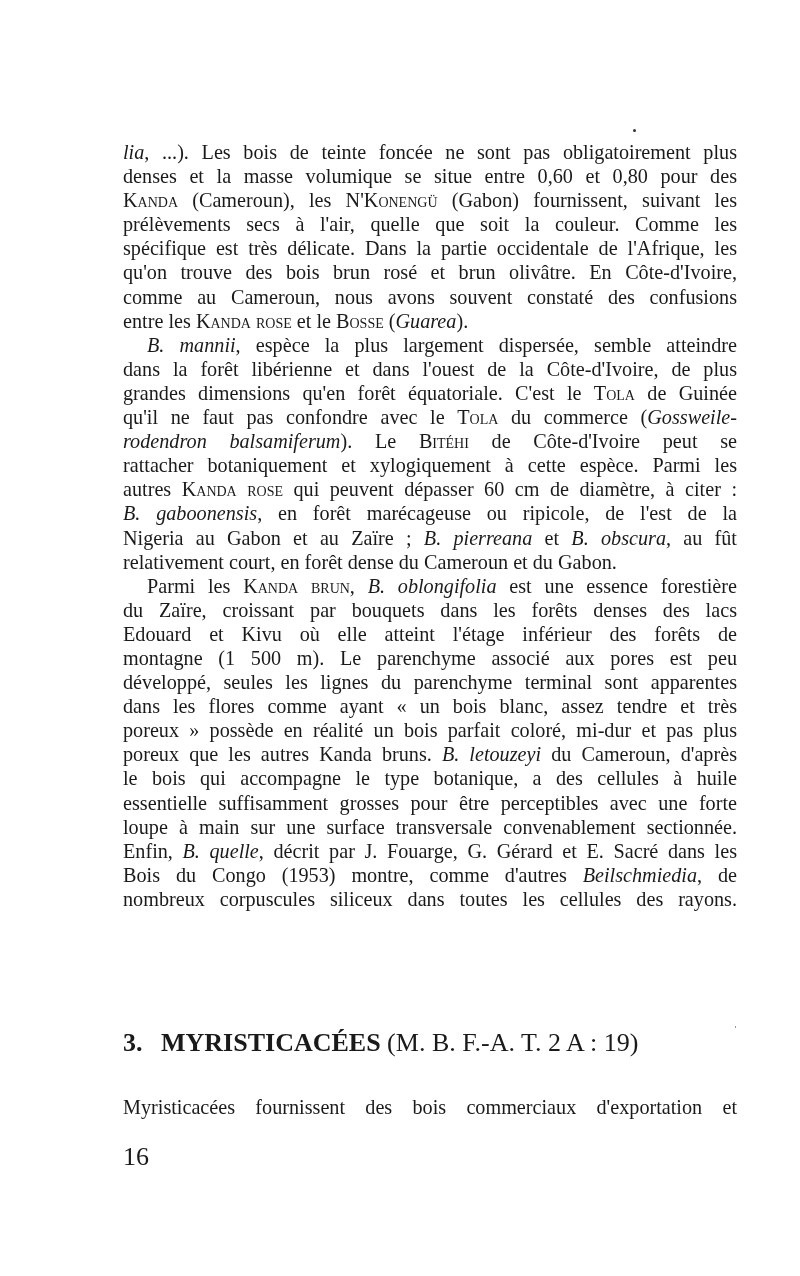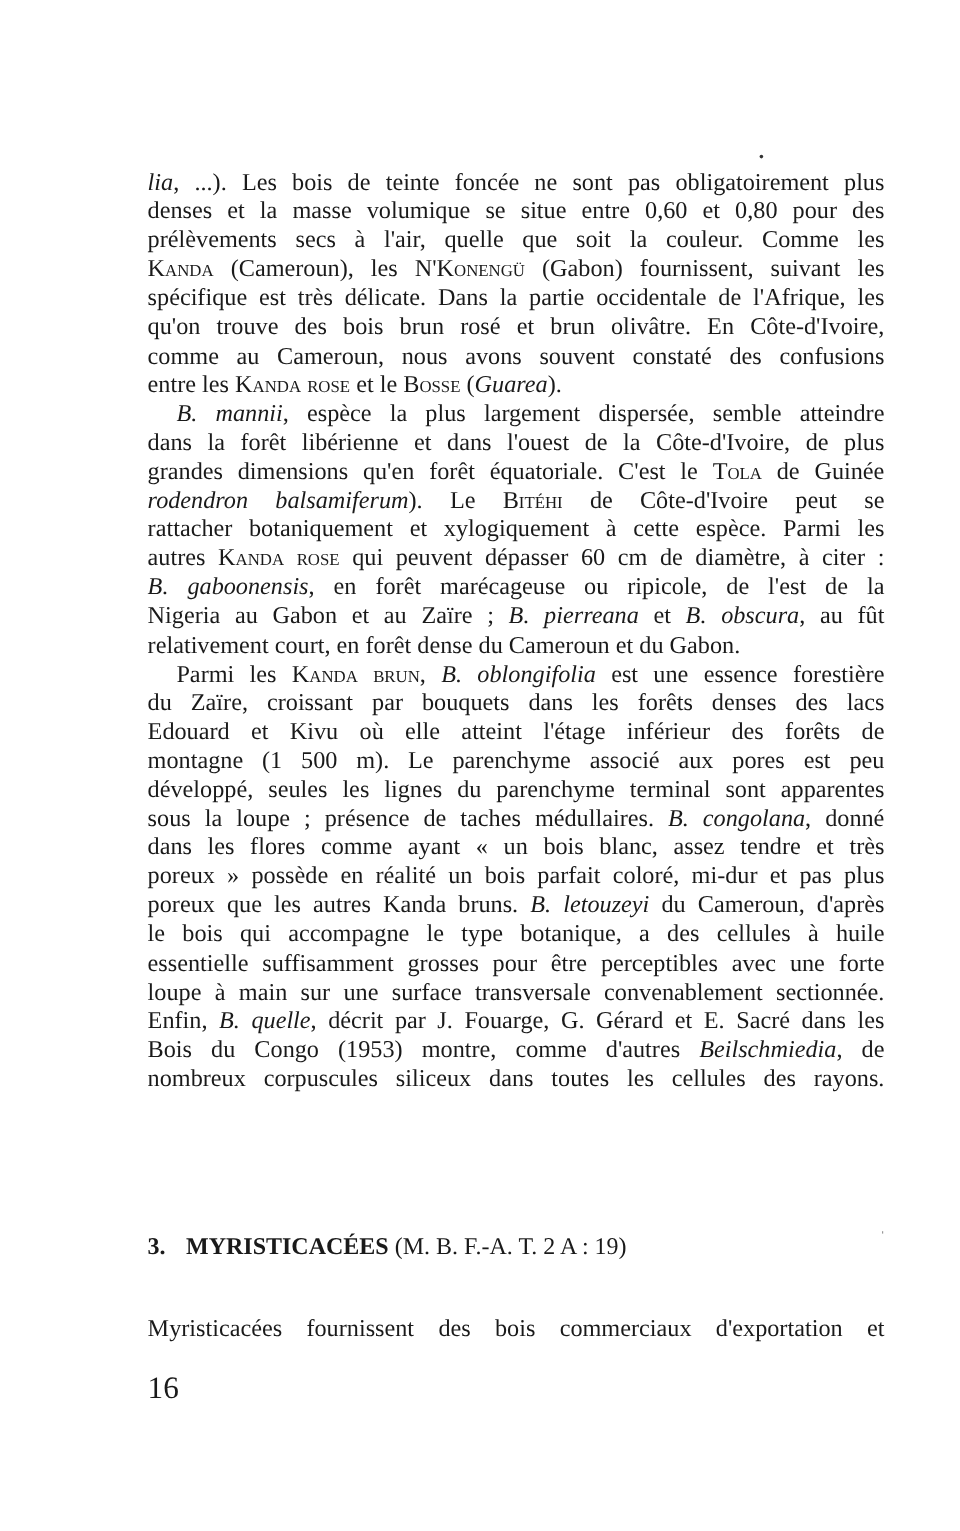--- a/index.html
+++ b/index.html
@@ -6,63 +6,63 @@
     body { width: 800px; height: 1276px; position: relative; overflow: hidden;
            font-family: "Liberation Serif", "DejaVu Serif", serif; color: #1a1a1a; }
     .page { position: absolute; left: 123px; top: 140px; width: 614px; }
     .para { font-size: 20.2px; line-height: 24.1px; text-align: justify; margin: 0; hyphens: none; }
     .para .ln { display: block; text-align: justify; text-align-last: justify; white-space: nowrap; }
     .para .ln.last { text-align-last: left; }
     .indent { padding-left: 24px; }
     .sc { font-variant: small-caps; }
     .it { font-style: italic; }
     .dot { position: absolute; left: 633px; top: 129px; width: 3px; height: 3px; border-radius: 50%; background: #333; }
-    .heading { position: absolute; left: 123px; top: 1028px; font-size: 20px; white-space: nowrap; }
+    .heading { position: absolute; left: 123px; top: 1028px; font-size: 26px; white-space: nowrap; }
     .heading .num { font-weight: bold; margin-right: 12px; }
     .heading .title { font-weight: bold; }
     .para2 { position: absolute; left: 123px; top: 1095px; width: 614px; }
     .pagenum { position: absolute; left: 123px; top: 1142px; font-size: 26px; }
     .mark { position: absolute; left: 735px; top: 1026px; width: 1px; height: 2px; background: #999; }
   </style>
 </head>
 <body>
 
 <div class="dot"></div>
 
 <div class="page">
   <p class="para">
     <span class="ln"><span class="it">lia</span><span>, ...). Les bois de teinte foncée ne sont pas obligatoirement plus</span></span>
     <span class="ln">denses et la masse volumique se situe entre 0,60 et 0,80 pour des</span>
+    <span class="ln"><span class="sc">Kanda</span><span> (Cameroun), les </span><span class="sc">N'Konengü</span><span> (Gabon) fournissent, suivant les</span></span>
     <span class="ln">prélèvements secs à l'air, quelle que soit la couleur. Comme les</span>
-    <span class="ln"><span class="sc">Kanda</span><span> (Cameroun), les </span><span class="sc">N'Konengü</span><span> (Gabon) fournissent, suivant les</span></span>
     <span class="ln">spécifique est très délicate. Dans la partie occidentale de l'Afrique, les</span>
     <span class="ln">qu'on trouve des bois brun rosé et brun olivâtre. En Côte-d'Ivoire,</span>
     <span class="ln">comme au Cameroun, nous avons souvent constaté des confusions</span>
     <span class="ln last"><span>entre les </span><span class="sc">Kanda rose</span><span> et le </span><span class="sc">Bosse</span><span> (</span><span class="it">Guarea</span><span>).</span></span>
   </p>
 
   <p class="para">
     <span class="ln indent"><span class="it">B. mannii</span><span>, espèce la plus largement dispersée, semble atteindre</span></span>
     <span class="ln">dans la forêt libérienne et dans l'ouest de la Côte-d'Ivoire, de plus</span>
     <span class="ln"><span>grandes dimensions qu'en forêt équatoriale. C'est le </span><span class="sc">Tola</span><span> de Guinée</span></span>
+    <span class="ln"><span>qu'il ne faut pas confondre avec le </span><span class="sc">Tola</span><span> du commerce (</span><span class="it">Gossweile-</span></span>
     <span class="ln"><span class="it">rodendron balsamiferum</span><span>). Le </span><span class="sc">Bitéhi</span><span> de Côte-d'Ivoire peut se</span></span>
     <span class="ln">rattacher botaniquement et xylogiquement à cette espèce. Parmi les</span>
     <span class="ln"><span>autres </span><span class="sc">Kanda rose</span><span> qui peuvent dépasser 60 cm de diamètre, à citer :</span></span>
     <span class="ln"><span class="it">B. gaboonensis</span><span>, en forêt marécageuse ou ripicole, de l'est de la</span></span>
     <span class="ln"><span>Nigeria au Gabon et au Zaïre ; </span><span class="it">B. pierreana</span><span> et </span><span class="it">B. obscura</span><span>, au fût</span></span>
     <span class="ln last">relativement court, en forêt dense du Cameroun et du Gabon.</span>
   </p>
 
   <p class="para">
     <span class="ln indent"><span>Parmi les </span><span class="sc">Kanda brun</span><span>, </span><span class="it">B. oblongifolia</span><span> est une essence forestière</span></span>
     <span class="ln">du Zaïre, croissant par bouquets dans les forêts denses des lacs</span>
     <span class="ln">Edouard et Kivu où elle atteint l'étage inférieur des forêts de</span>
     <span class="ln">montagne (1 500 m). Le parenchyme associé aux pores est peu</span>
     <span class="ln">développé, seules les lignes du parenchyme terminal sont apparentes</span>
-    <span class="ln"><span>sous la loupe ; présence de taches médullaires. </span><span class="it">B. congolana</span><span>, donné</span></span>
     <span class="ln">dans les flores comme ayant « un bois blanc, assez tendre et très</span>
     <span class="ln">poreux » possède en réalité un bois parfait coloré, mi-dur et pas plus</span>
     <span class="ln"><span>poreux que les autres Kanda bruns. </span><span class="it">B. letouzeyi</span><span> du Cameroun, d'après</span></span>
     <span class="ln">le bois qui accompagne le type botanique, a des cellules à huile</span>
     <span class="ln">essentielle suffisamment grosses pour être perceptibles avec une forte</span>
     <span class="ln">loupe à main sur une surface transversale convenablement sectionnée.</span>
     <span class="ln"><span>Enfin, </span><span class="it">B. quelle</span><span>, décrit par J. Fouarge, G. Gérard et E. Sacré dans les</span></span>
     <span class="ln"><span>Bois du Congo (1953) montre, comme d'autres </span><span class="it">Beilschmiedia</span><span>, de</span></span>
     <span class="ln">nombreux corpuscules siliceux dans toutes les cellules des rayons.</span>
   </p>

